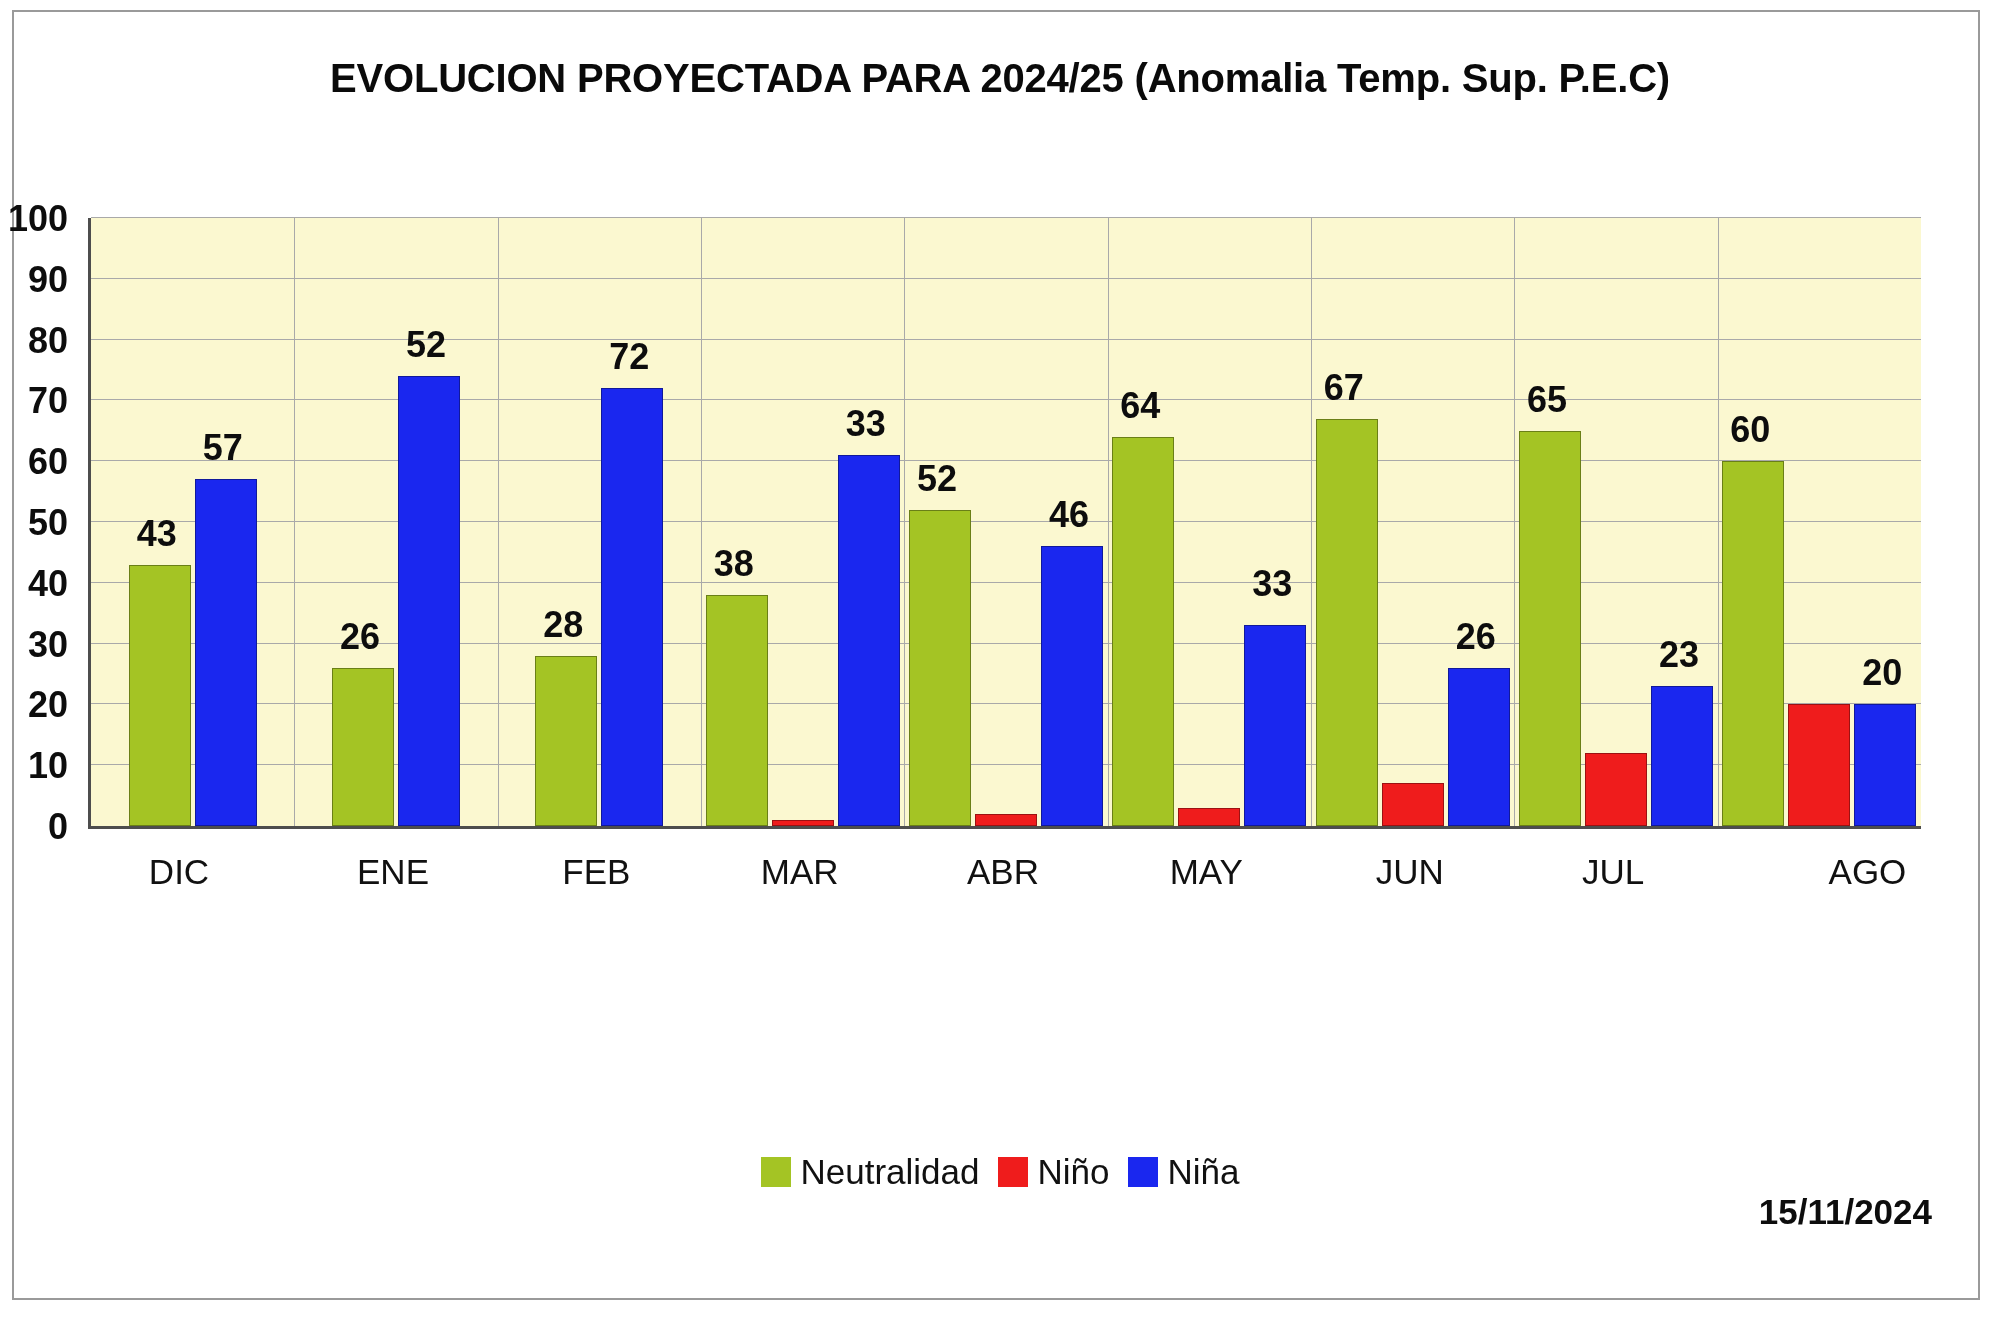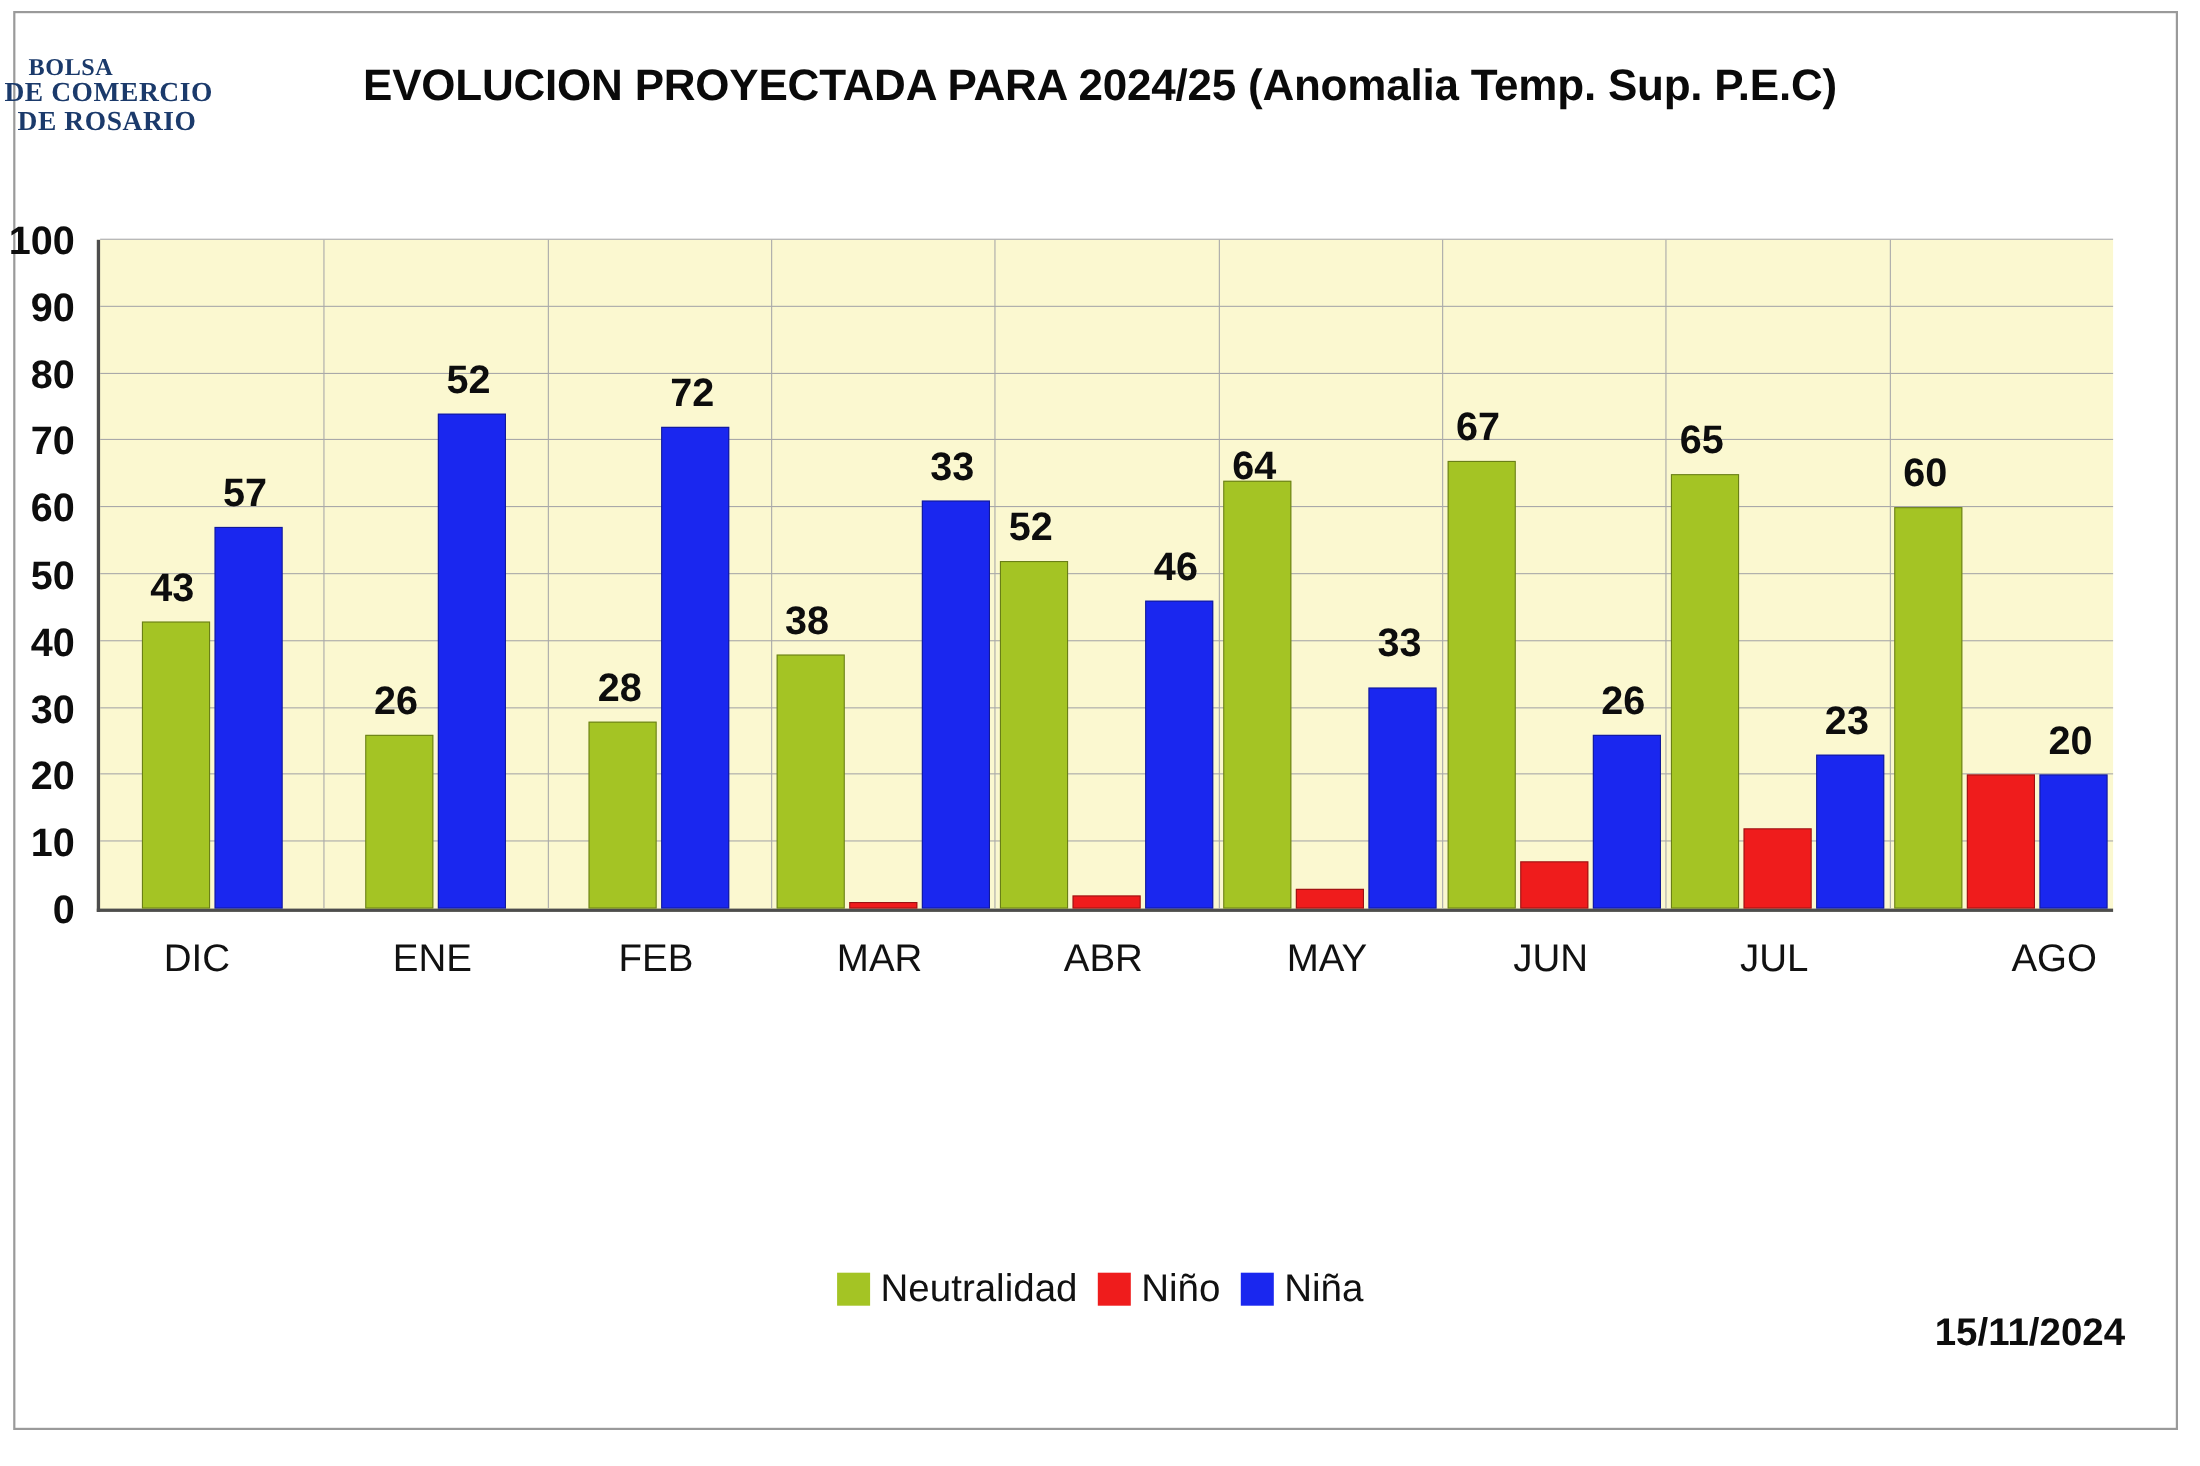--- a/index.html
+++ b/index.html
@@ -162,25 +162,20 @@
     font-weight: bold;
     color: #0d0d0d;
   }
 </style>
 </head>
 <body>
 
 <div id="page">
   <div class="frame"></div>
 
-  <div class="logo">
-    <span class="l1">BOLSA</span>
-    <span class="l2">DE COMERCIO</span>
-    <span class="l3">DE ROSARIO</span>
-  </div>
 
   <div class="title">EVOLUCION PROYECTADA PARA 2024/25 (Anomalia Temp. Sup. P.E.C)</div>
 
 
   <div class="plot-area" id="plot">
       <div class="gridline-h" style="bottom: 60.8px;"></div>
       <div class="gridline-h" style="bottom: 121.6px;"></div>
       <div class="gridline-h" style="bottom: 182.4px;"></div>
       <div class="gridline-h" style="bottom: 243.2px;"></div>
       <div class="gridline-h" style="bottom: 304px;"></div>
@@ -258,21 +253,21 @@
     <div class="xlabel" style="left: 393px;">ENE</div>
     <div class="barval" style="left: 563.333px; top: 603.76px;">28</div>
     <div class="barval" style="left: 629.333px; top: 336.24px;">72</div>
     <div class="xlabel" style="left: 596.333px;">FEB</div>
     <div class="barval" style="left: 733.667px; top: 542.96px;">38</div>
     <div class="barval" style="left: 865.667px; top: 403.12px;">33</div>
     <div class="xlabel" style="left: 799.667px;">MAR</div>
     <div class="barval" style="left: 937px; top: 457.84px;">52</div>
     <div class="barval" style="left: 1069px; top: 494.32px;">46</div>
     <div class="xlabel" style="left: 1003px;">ABR</div>
-    <div class="barval" style="left: 1140.33px; top: 384.88px; margin-top: 17px;">64</div>
+    <div class="barval" style="left: 1140.33px; top: 384.88px;">64</div>
     <div class="barval" style="left: 1272.33px; top: 563px;">33</div>
     <div class="xlabel" style="left: 1206.33px;">MAY</div>
     <div class="barval" style="left: 1343.67px; top: 366.64px;">67</div>
     <div class="barval" style="left: 1475.67px; top: 615.92px;">26</div>
     <div class="xlabel" style="left: 1409.67px;">JUN</div>
     <div class="barval" style="left: 1547px; top: 378.8px;">65</div>
     <div class="barval" style="left: 1679px; top: 634.16px;">23</div>
     <div class="xlabel" style="left: 1613px;">JUL</div>
     <div class="barval" style="left: 1750.33px; top: 409.2px;">60</div>
     <div class="barval" style="left: 1882.33px; top: 652.4px;">20</div>

